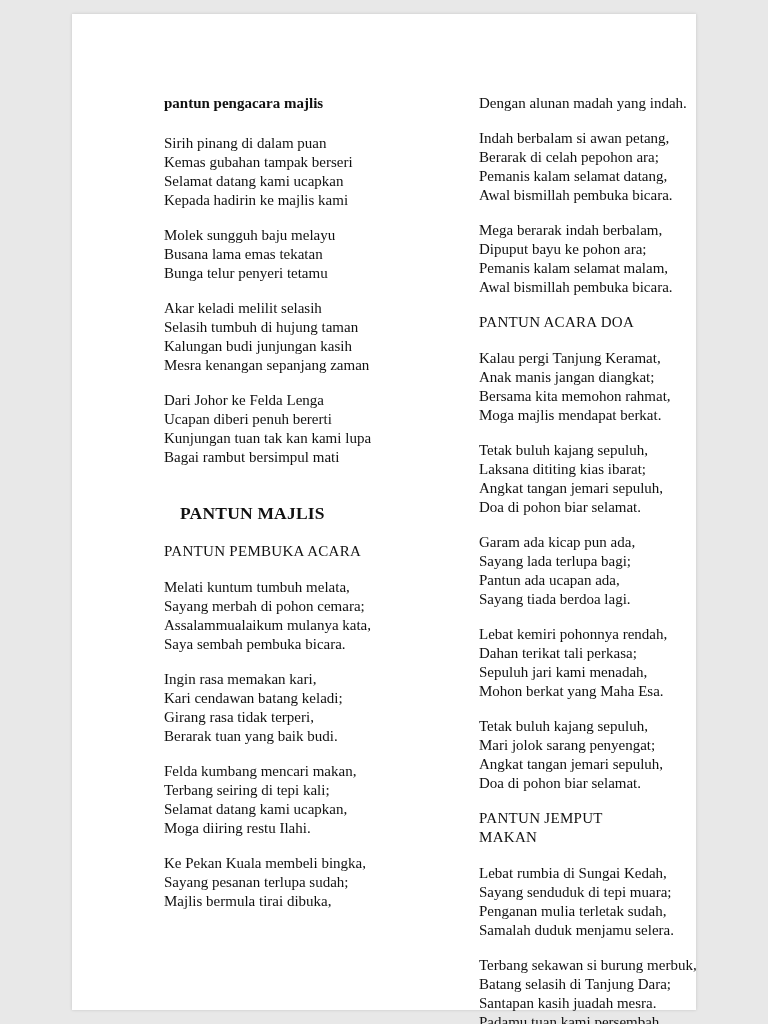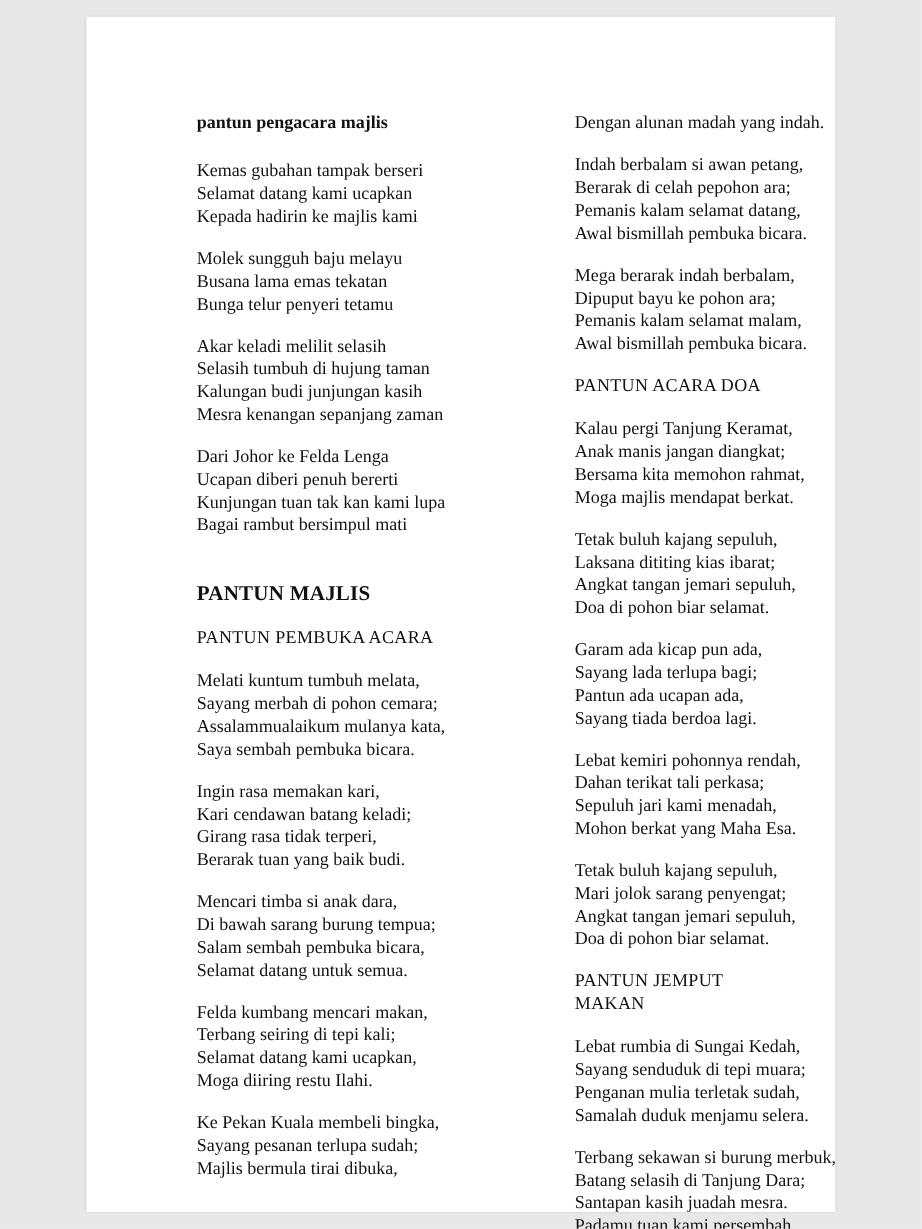--- a/index.html
+++ b/index.html
@@ -49,37 +49,38 @@
     font-weight: bold;
     font-size: 15px;
     line-height: 19px;
     margin: 0 0 21px 0;
   }
   .heading-major {
     font-weight: bold;
     font-size: 17.5px;
     line-height: 21px;
     letter-spacing: 0.2px;
-    margin: 36px 0 18px 0;
+    margin: 36px 0 18px 16px;
   }
   .heading-section {
     font-size: 15px;
     line-height: 19px;
     letter-spacing: 0.3px;
     margin: 0 0 17px 0;
   }
 </style>
 </head>
 <body>
 
 <div class="page">
   <div class="content">
     <div class="col col-left">
         <div class="title-bold">pantun pengacara majlis</div>
         <div class="stanza">
+          <div class="line">Sirih pinang di dalam puan</div>
           <div class="line">Kemas gubahan tampak berseri</div>
           <div class="line">Selamat datang kami ucapkan</div>
           <div class="line">Kepada hadirin ke majlis kami</div>
         </div>
         <div class="stanza">
           <div class="line">Molek sungguh baju melayu</div>
           <div class="line">Busana lama emas tekatan</div>
           <div class="line">Bunga telur penyeri tetamu</div>
         </div>
         <div class="stanza">
@@ -100,26 +101,20 @@
           <div class="line">Melati kuntum tumbuh melata,</div>
           <div class="line">Sayang merbah di pohon cemara;</div>
           <div class="line">Assalammualaikum mulanya kata,</div>
           <div class="line">Saya sembah pembuka bicara.</div>
         </div>
         <div class="stanza">
           <div class="line">Ingin rasa memakan kari,</div>
           <div class="line">Kari cendawan batang keladi;</div>
           <div class="line">Girang rasa tidak terperi,</div>
           <div class="line">Berarak tuan yang baik budi.</div>
-        </div>
-        <div class="stanza">
-          <div class="line">Mencari timba si anak dara,</div>
-          <div class="line">Di bawah sarang burung tempua;</div>
-          <div class="line">Salam sembah pembuka bicara,</div>
-          <div class="line">Selamat datang untuk semua.</div>
         </div>
         <div class="stanza">
           <div class="line">Felda kumbang mencari makan,</div>
           <div class="line">Terbang seiring di tepi kali;</div>
           <div class="line">Selamat datang kami ucapkan,</div>
           <div class="line">Moga diiring restu Ilahi.</div>
         </div>
         <div class="stanza">
           <div class="line">Ke Pekan Kuala membeli bingka,</div>
           <div class="line">Sayang pesanan terlupa sudah;</div>

